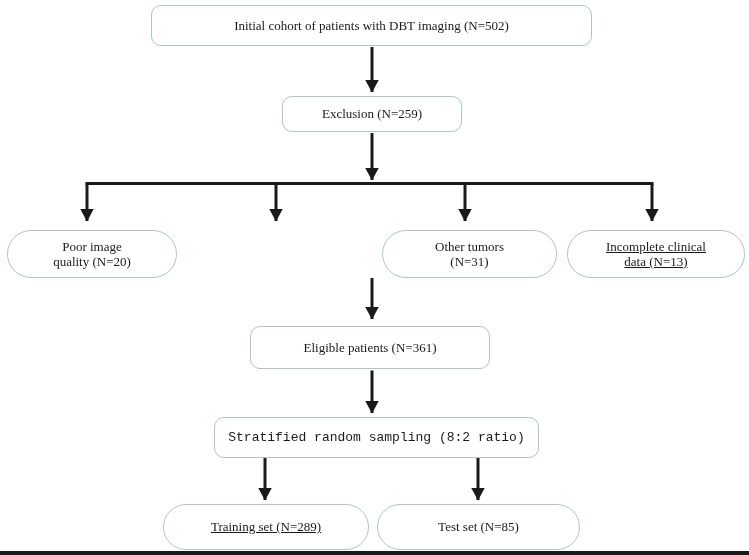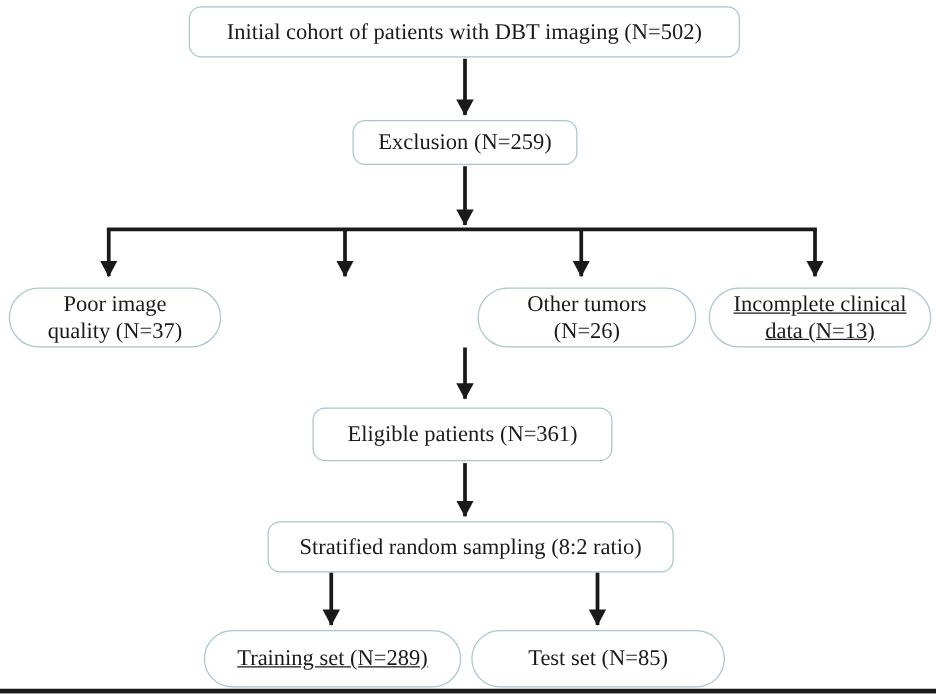--- a/index.html
+++ b/index.html
@@ -15,35 +15,35 @@
   .node {
     position: absolute;
     box-sizing: border-box;
     background: #ffffff;
     border: 1.6px solid #a9c6cc;
     border-radius: 10px;
     display: flex;
     align-items: center;
     justify-content: center;
     text-align: center;
-    font-size: 18px;
+    font-size: 13px;
     line-height: 1.18;
     color: #1a1a1a;
     white-space: pre-line;
     padding: 0 4px;
   }
   .pill { border-radius: 24px; }
   .n-initial    { left: 151px; top: 5px;   width: 441px; height: 41px; }
   .n-exclusion  { left: 282px; top: 96px;  width: 180px; height: 36px; }
   .n-poor       { left: 7px;   top: 230px; width: 170px; height: 48px; }
   .n-prior      { left: 190px; top: 230px; width: 176px; height: 48px; }
   .n-other      { left: 382px; top: 230px; width: 175px; height: 48px; }
   .n-incomplete { left: 567px; top: 230px; width: 178px; height: 48px; text-decoration: underline; }
   .n-eligible   { left: 250px; top: 326px; width: 240px; height: 43px; }
-  .n-sampling   { left: 214px; top: 417px; width: 325px; height: 41px; }
+  .n-sampling   { left: 214px; top: 417px; width: 325px; height: 41px; font-family: Liberation Mono, monospace; }
   .n-training   { left: 163px; top: 504px; width: 206px; height: 46px; text-decoration: underline; }
   .n-test       { left: 377px; top: 504px; width: 203px; height: 46px; }
   .bottom-rule {
     position: absolute;
     left: 0; top: 551px;
     width: 749px; height: 4px;
     background: #1a1a1a;
   }
 </style>
 </head>
@@ -70,25 +70,25 @@
       <line x1="265" y1="458" x2="265" y2="500" marker-end="url(#ah)"></line>
       <line x1="478" y1="458" x2="478" y2="500" marker-end="url(#ah)"></line>
     </g>
   </svg>
 
   <div class="node n-initial">Initial cohort of patients with DBT imaging (N=502)</div>
 
   <div class="node n-exclusion">Exclusion (N=259)</div>
 
   <div class="node pill n-poor">Poor image
-quality (N=37)</div>
+quality (N=20)</div>
 
 
   <div class="node pill n-other">Other tumors
-(N=26)</div>
+(N=31)</div>
 
   <div class="node pill n-incomplete">Incomplete clinical
 data (N=13)</div>
 
   <div class="node n-eligible">Eligible patients (N=361)</div>
 
   <div class="node n-sampling">Stratified random sampling (8:2 ratio)</div>
 
   <div class="node pill n-training">Training set (N=289)</div>
 

